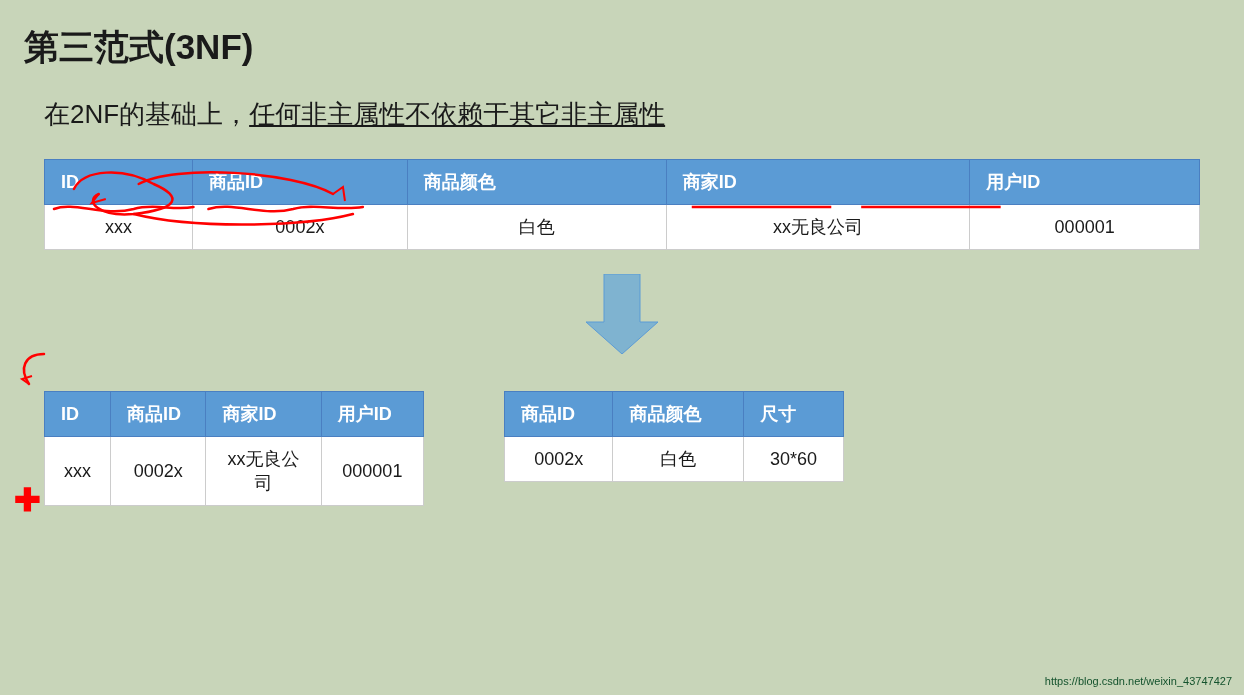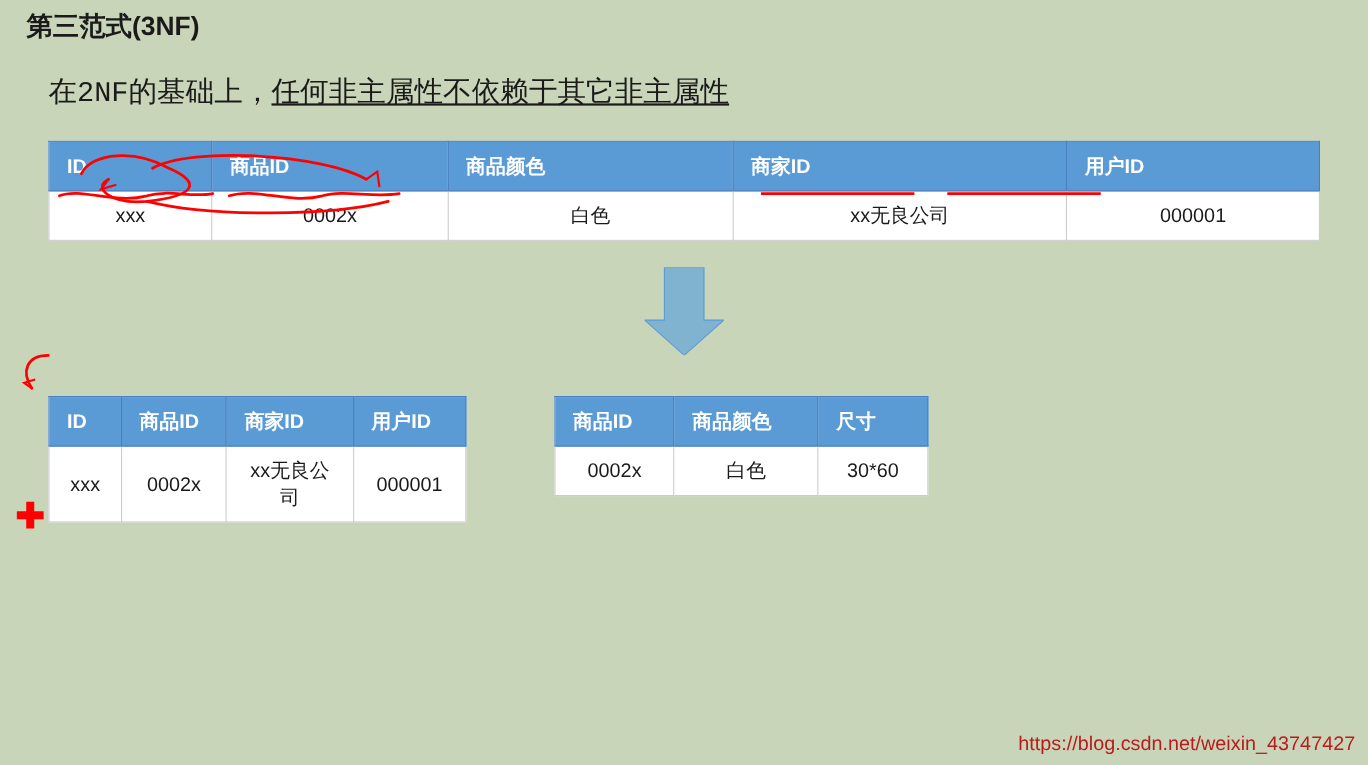--- a/index.html
+++ b/index.html
@@ -6,32 +6,31 @@
     body {
       width: 1244px;
       height: 695px;
       background-color: #c8d5b9;
       font-family: 'SimSun', 'Microsoft YaHei', sans-serif;
       overflow: hidden;
       position: relative;
     }
 
     .page-title {
-      font-size: 24px;
+      font-size: 35px;
       font-weight: bold;
       color: #1a1a1a;
-      padding: 8px 0 16px 24px;
+      padding: 24px 0 16px 24px;
     }
 
     .subtitle {
       font-size: 26px;
       color: #1a1a1a;
       padding: 10px 0 10px 44px;
       margin-bottom: 8px;
-      font-family: Liberation Mono, monospace;
     }
 
     .subtitle u {
       text-decoration: underline;
     }
 
     
     .top-table-wrapper {
       margin: 0 44px;
       position: relative;
@@ -97,22 +96,22 @@
       width: 100%;
       height: 100%;
       pointer-events: none;
     }
 
     
     .watermark {
       position: absolute;
       bottom: 8px;
       right: 12px;
-      font-size: 18px;
-      color: #b91c1c;
+      font-size: 11px;
+      color: #14532d;
     }
   </style>
 </head>
 <body>
 
 <div class="page-title">第三范式(3NF)</div>
 
 <div class="subtitle">
   在2NF的基础上，<u>任何非主属性不依赖于其它非主属性</u>
 </div>

